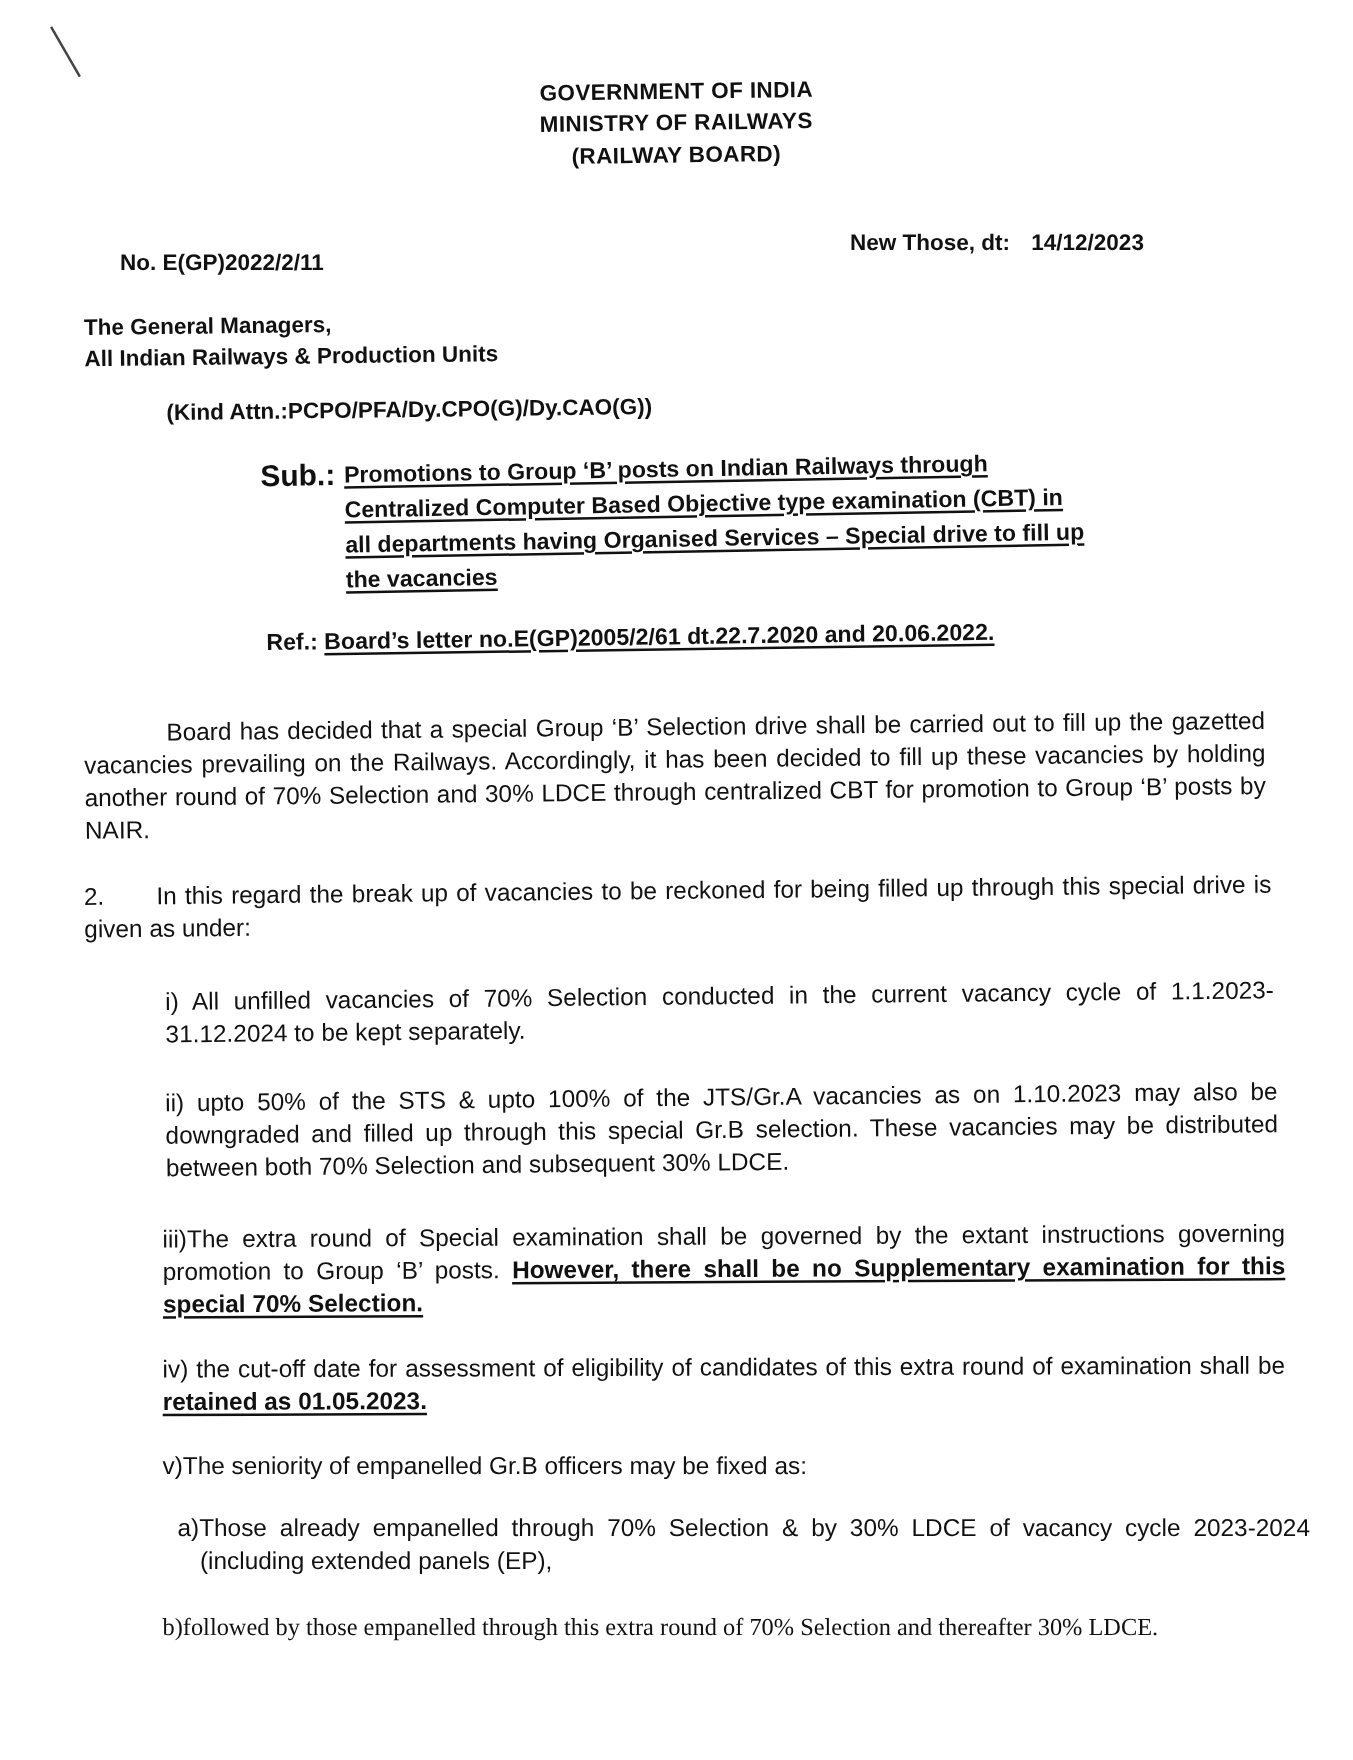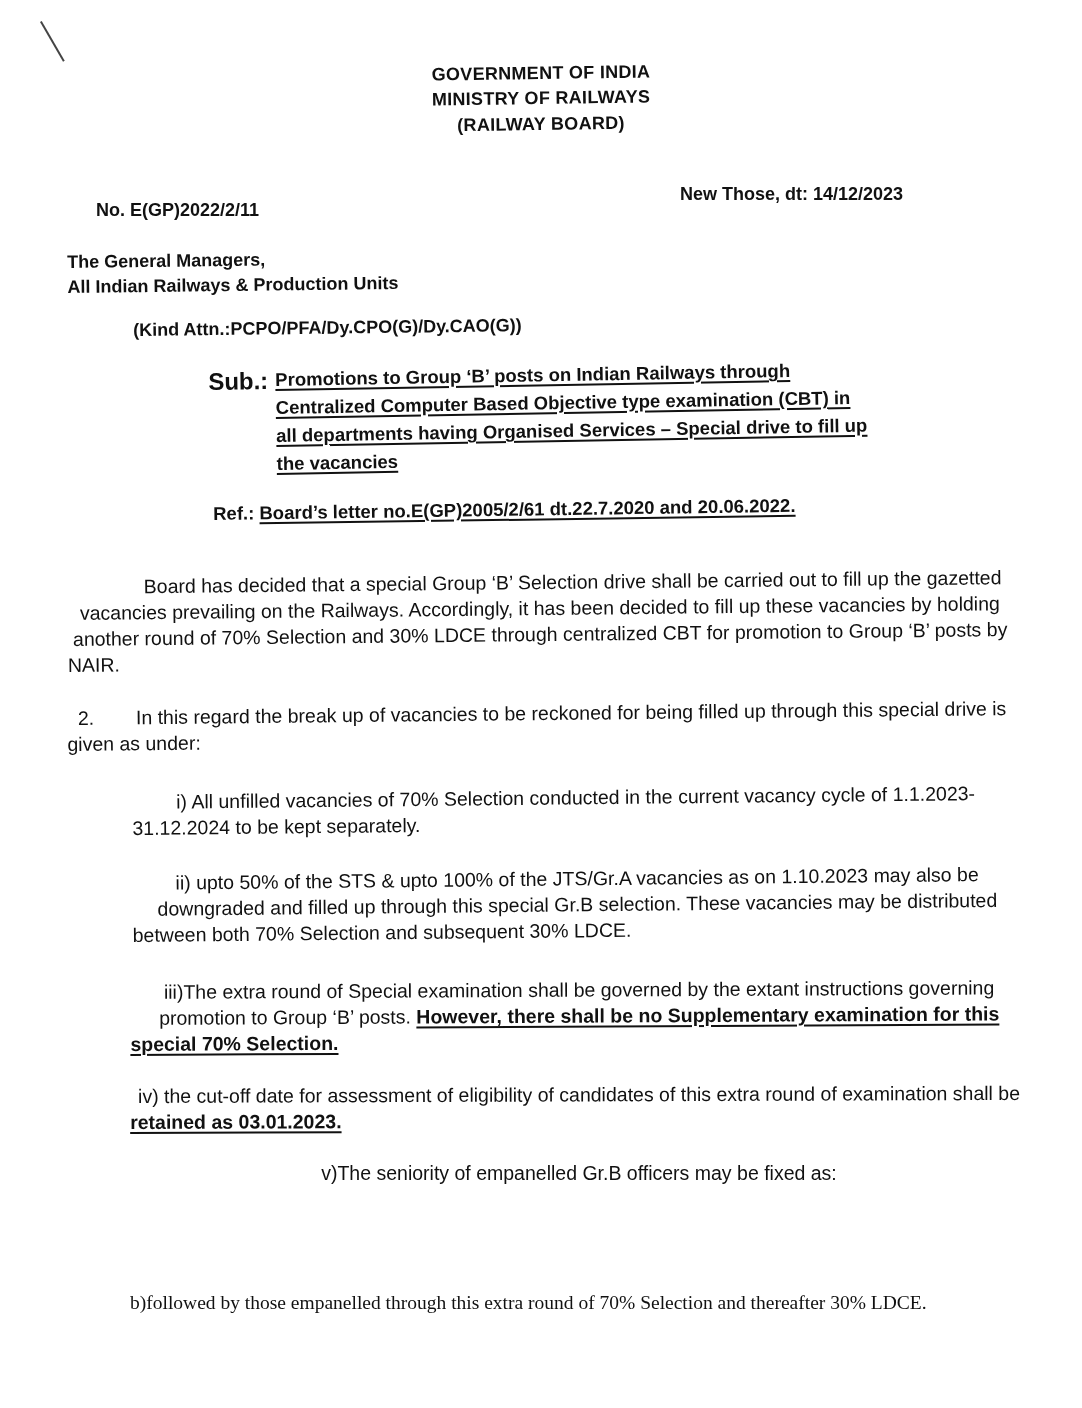--- a/index.html
+++ b/index.html
@@ -4,36 +4,36 @@
 <style>
   html, body { margin:0; padding:0; background:#ffffff; }
   body { width:1082px; height:1408px; position:relative; overflow:hidden; color:#111; font-family:"Liberation Sans", sans-serif; }
   .page { position:absolute; inset:0; }
   .mark { position:absolute; left:40px; top:22px; width:2px; height:46px; background:#444; transform:rotate(-30deg); transform-origin:top left; }
   .hdr { position:absolute; left:0; width:1082px; text-align:center; font-weight:bold; font-size:18px; letter-spacing:0.3px; }
   .abs { position:absolute; }
   .b { font-weight:bold; }
   .u { text-decoration:underline; text-decoration-thickness:2px; text-underline-offset:3px; }
   .just { text-align:justify; text-align-last:left; }
-  .para { position:absolute; font-size:19.5px; line-height:26px; transform:rotate(-0.6deg); transform-origin:left top;text-align:center; }
+  .para { position:absolute; font-size:19.5px; line-height:26px; transform:rotate(-0.6deg); transform-origin:left top; }
 </style>
 </head>
 <body>
 
 <div class="page">
   <div class="mark"></div>
 
   <div class="hdr" style="top:63px;transform:rotate(-0.8deg);">GOVERNMENT OF INDIA</div>
   <div class="hdr" style="top:88px;transform:rotate(-0.8deg);">MINISTRY OF RAILWAYS</div>
   <div class="hdr" style="top:114px;transform:rotate(-0.8deg);">(RAILWAY BOARD)</div>
 
   <div class="abs b" style="left:96px;top:200px;font-size:18px;">No. E(GP)2022/2/11</div>
   <div class="abs b" style="left:680px;top:184px;font-size:18px;">
     <span>New Those, dt:</span>
-    <span style="margin-left:0;">14/12/2023</span>
+    <span style="margin-left:12px;">14/12/2023</span>
   </div>
 
   <div class="abs b" style="left:67px;top:250px;font-size:18px;line-height:25px;transform:rotate(-0.7deg);transform-origin:left top;">
     <div>The General Managers,</div>
     <div>All Indian Railways &amp; Production Units</div>
   </div>
 
   <div class="abs b" style="left:133px;top:320px;font-size:18px;transform:rotate(-0.7deg);transform-origin:left top;">(Kind Attn.:PCPO/PFA/Dy.CPO(G)/Dy.CAO(G))</div>
 
   <div class="abs b" style="left:208px;top:368px;font-size:24px;transform:rotate(-1deg);transform-origin:left top;">Sub.:</div>
@@ -57,20 +57,21 @@
 
   <div class="para just" style="left:132px;top:789px;width:887px;">i) All unfilled vacancies of 70% Selection conducted in the current vacancy cycle of 1.1.2023-31.12.2024 to be kept separately.</div>
 
   <div class="para just" style="left:132px;top:870px;width:890px;">ii) upto 50% of the STS &amp; upto 100% of the JTS/Gr.A vacancies as on 1.10.2023 may also be downgraded and filled up through this special Gr.B selection. These vacancies may be distributed between both 70% Selection and subsequent 30% LDCE.</div>
 
   <div class="para just" style="left:130px;top:979px;width:898px;transform:rotate(-0.3deg);">
     <span>iii)The extra round of Special examination shall be governed by the extant instructions governing promotion to Group ‘B’ posts. </span><span class="b u">However, there shall be no Supplementary examination for this special 70% Selection.</span>
   </div>
 
   <div class="para just" style="left:130px;top:1083px;width:898px;transform:rotate(-0.2deg);">
-    <span>iv) the cut-off date for assessment of eligibility of candidates of this extra round of examination shall be </span><span class="b u">retained as 03.01.2023.</span>
+    <span>iv) the cut-off date for assessment of eligibility of candidates of this extra round of examination shall be </span><span class="b u">retained as 01.05.2023.</span>
   </div>
 
   <div class="para" style="left:130px;top:1160px;width:898px;transform:none;">v)The seniority of empanelled Gr.B officers may be fixed as:</div>
 
+  <div class="para just" style="left:142px;top:1210px;width:888px;padding-left:18px;text-indent:-18px;transform:none;">a)Those already empanelled through 70% Selection &amp; by 30% LDCE of vacancy cycle 2023-2024 (including extended panels (EP),</div>
 
   <div class="para just" style="left:130px;top:1290px;width:900px;transform:none;font-family:Liberation Serif, serif;">b)followed by those empanelled through this extra round of 70% Selection and thereafter 30% LDCE.</div>
 </div>
 
 </body></html>

